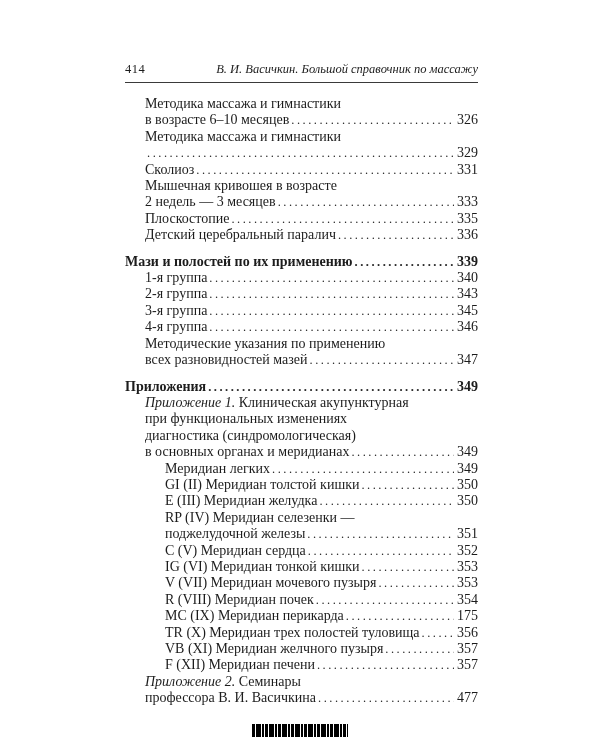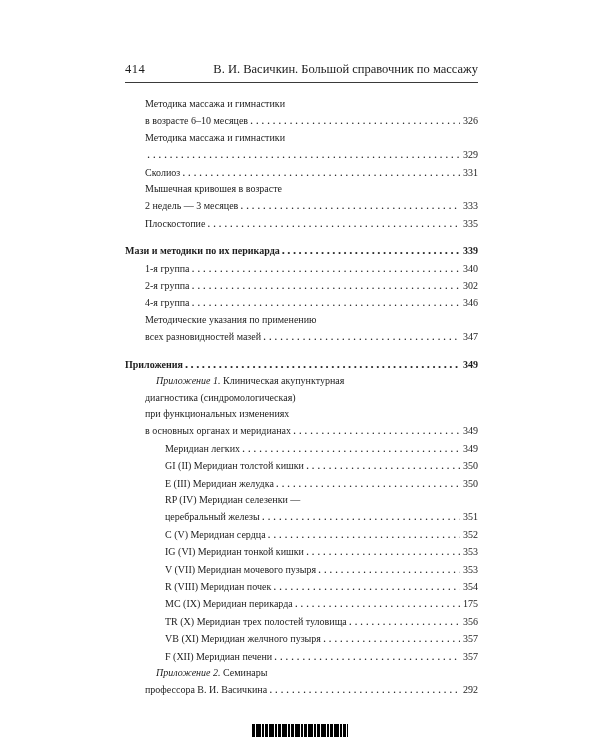--- a/index.html
+++ b/index.html
@@ -27,24 +27,25 @@
     justify-content: space-between;
     align-items: baseline;
     font-size: 12.5px;
     border-bottom: 1px solid #3a3a3a;
     padding-bottom: 5px;
   }
   .running-head .folio {
     letter-spacing: 0.5px;
   }
   .running-head .rtitle {
+    font-style: italic;
   }
   .toc {
     margin-top: 13px;
-    font-size: 10px;
+    font-size: 14px;
     line-height: 16.4px;
   }
   .entry { }
   .entry.gap { margin-top: 10px; }
   .entry.bold { font-weight: bold; }
   .indent-0 { margin-left: 0; }
   .indent-1 { margin-left: 20px; }
   .indent-2 { margin-left: 40px; }
   .line { white-space: nowrap; }
   .dotline {
@@ -69,21 +70,20 @@
     letter-spacing: 2.5px;
     font-size: 12.5px;
   }
   .page-num {
     flex: 0 0 auto;
     white-space: nowrap;
     text-align: right;
   }
   em.prefix {
     font-style: italic;
-    margin-left: 11px;
   }
   .barcode {
     position: absolute;
     left: 50%;
     transform: translateX(-50%);
     bottom: 13px;
     width: 96px;
     height: 13px;
     background:
       repeating-linear-gradient(90deg,
@@ -138,39 +138,53 @@
             <span class="page-num">333</span>
           </div>
         </div>
         <div class="entry indent-1">
           <div class="dotline">
             <span class="label">Плоскостопие</span>
             <span class="leader"></span>
             <span class="page-num">335</span>
           </div>
         </div>
+        <div class="entry indent-1">
+          <div class="dotline">
+            <span class="label">Детский церебральный паралич</span>
+            <span class="leader"></span>
+            <span class="page-num">336</span>
+          </div>
+        </div>
         <div class="entry indent-0 bold gap">
           <div class="dotline">
-            <span class="label">Мази и методики по их перикарда</span>
+            <span class="label">Мази и полостей по их применению</span>
             <span class="leader"></span>
             <span class="page-num">339</span>
           </div>
         </div>
         <div class="entry indent-1">
           <div class="dotline">
             <span class="label">1-я группа</span>
             <span class="leader"></span>
             <span class="page-num">340</span>
           </div>
         </div>
         <div class="entry indent-1">
           <div class="dotline">
             <span class="label">2-я группа</span>
             <span class="leader"></span>
-            <span class="page-num">302</span>
+            <span class="page-num">343</span>
+          </div>
+        </div>
+        <div class="entry indent-1">
+          <div class="dotline">
+            <span class="label">3-я группа</span>
+            <span class="leader"></span>
+            <span class="page-num">345</span>
           </div>
         </div>
         <div class="entry indent-1">
           <div class="dotline">
             <span class="label">4-я группа</span>
             <span class="leader"></span>
             <span class="page-num">346</span>
           </div>
         </div>
         <div class="entry indent-1">
@@ -183,22 +197,22 @@
         </div>
         <div class="entry indent-0 bold gap">
           <div class="dotline">
             <span class="label">Приложения</span>
             <span class="leader"></span>
             <span class="page-num">349</span>
           </div>
         </div>
         <div class="entry indent-1">
           <div class="line"><em class="prefix">Приложение 1. </em>Клиническая акупунктурная</div>
+          <div class="line">при функциональных изменениях</div>
           <div class="line">диагностика (синдромологическая)</div>
-          <div class="line">при функциональных изменениях</div>
           <div class="dotline">
             <span class="label">в основных органах и меридианах</span>
             <span class="leader"></span>
             <span class="page-num">349</span>
           </div>
         </div>
         <div class="entry indent-2">
           <div class="dotline">
             <span class="label">Меридиан легких</span>
             <span class="leader"></span>
@@ -215,21 +229,21 @@
         <div class="entry indent-2">
           <div class="dotline">
             <span class="label">E (III) Меридиан желудка</span>
             <span class="leader"></span>
             <span class="page-num">350</span>
           </div>
         </div>
         <div class="entry indent-2">
           <div class="line">RP (IV) Меридиан селезенки —</div>
           <div class="dotline">
-            <span class="label">церебральный железы</span>
+            <span class="label">поджелудочной железы</span>
             <span class="leader"></span>
             <span class="page-num">351</span>
           </div>
         </div>
         <div class="entry indent-2">
           <div class="dotline">
             <span class="label">C (V) Меридиан сердца</span>
             <span class="leader"></span>
             <span class="page-num">352</span>
           </div>
@@ -281,21 +295,21 @@
             <span class="label">F (XII) Меридиан печени</span>
             <span class="leader"></span>
             <span class="page-num">357</span>
           </div>
         </div>
         <div class="entry indent-1">
           <div class="line"><em class="prefix">Приложение 2. </em>Семинары</div>
           <div class="dotline">
             <span class="label">профессора В. И. Васичкина</span>
             <span class="leader"></span>
-            <span class="page-num">292</span>
+            <span class="page-num">477</span>
           </div>
         </div>
       </div>
   </div>
 
   <div class="barcode"></div>
 
 </div>
 
 </body></html>

